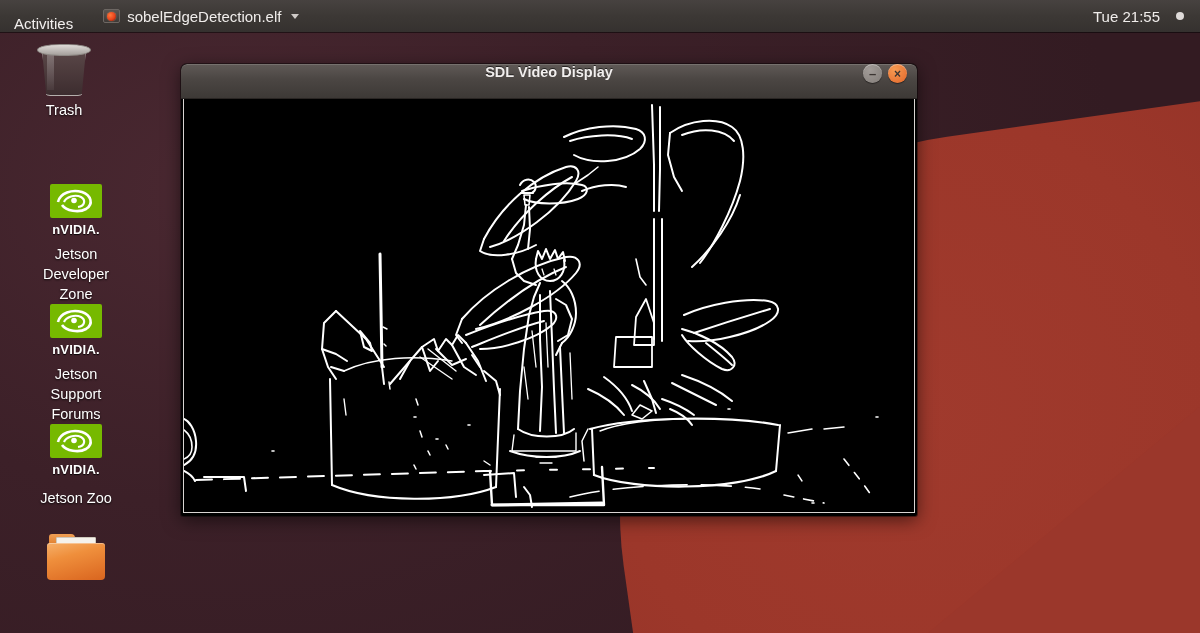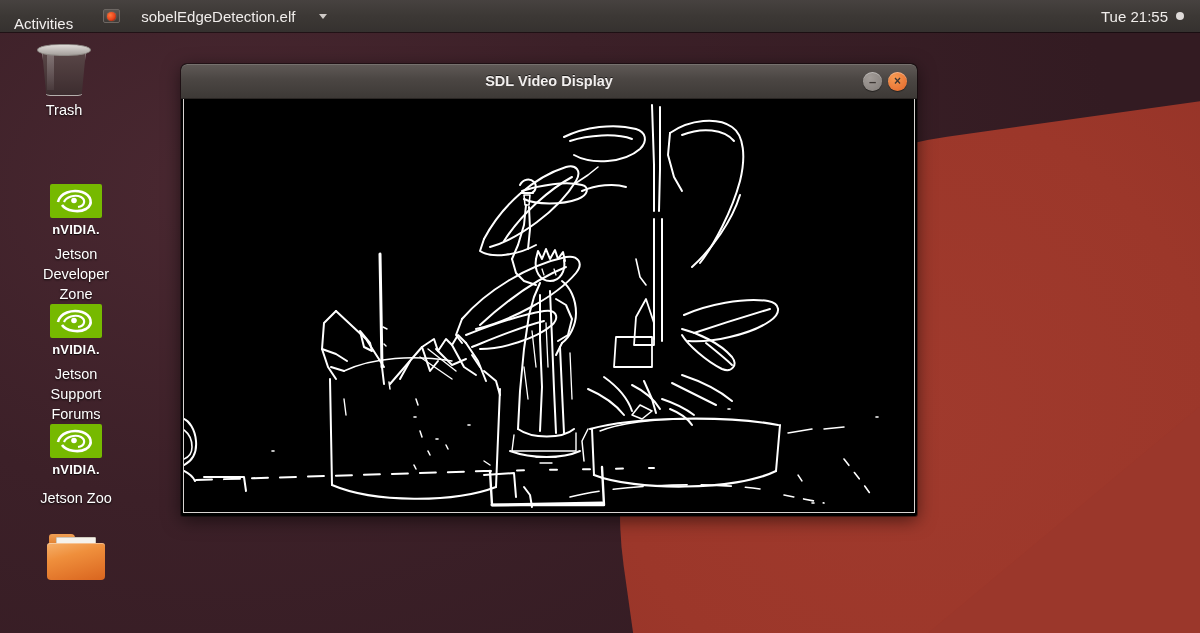--- a/index.html
+++ b/index.html
@@ -49,41 +49,41 @@
     display:flex; align-items:center;
     color:#e8e4e2; font-size:15px;
     z-index:50;
     box-shadow:0 1px 0 rgba(0,0,0,.5);
   }
   #activities{
     padding:0 14px 0 14px; height:32px; display:flex; align-items:flex-end;
     font-size:15px; color:#f2efee; cursor:pointer;
   }
   #appmenu{
-    display:flex; align-items:center; gap:21px; height:32px; padding:0 8px;
+    display:flex; align-items:center; gap:7px; height:32px; padding:0 8px;
     cursor:pointer; margin-left:8px;
   }
   .app-icon{
     width:17px; height:14px; border-radius:2px;
     background:linear-gradient(180deg,#5b5551,#3e3936);
     border:1px solid #6d6763;
     display:flex; align-items:center; justify-content:center;
   }
   .app-icon .emblem{
     width:9px; height:9px; border-radius:50%;
     background:radial-gradient(circle at 35% 35%, #ff7a3d 0%, #e8431c 55%, #7a1406 100%);
     box-shadow:0 0 1px #ffb787;
   }
   #appname{ font-size:15px; color:#f0edeb; }
   .caret{
     width:0;height:0;border-left:4.5px solid transparent;border-right:4.5px solid transparent;
     border-top:5px solid #cfcac7; margin-left:3px;
   }
   #clockwrap{
-    margin-left:auto; display:flex; align-items:center; gap:8px;
+    margin-left:auto; display:flex; align-items:center; gap:16px;
     padding-right:16px; font-size:15px; color:#f0edeb; cursor:pointer;
   }
   #clockdot{ width:8px;height:8px;border-radius:50%;background:#dedad8; }
 
   
   .dicon{
     position:absolute; width:110px; text-align:center; cursor:pointer;
     color:#ffffff; font-size:14.5px; line-height:20px;
     text-shadow:0 1px 2px rgba(0,0,0,.85);
   }
@@ -147,21 +147,21 @@
     border-radius:6px 6px 2px 2px;
     box-shadow:0 4px 18px rgba(0,0,0,.55), 0 0 0 1px rgba(0,0,0,.4);
     z-index:20;
     background:#000;
     overflow:hidden;
   }
   #titlebar{
     height:35px; width:100%;
     background:linear-gradient(180deg,#605a57 0%, #4b4643 45%, #3d3936 100%);
     border-radius:6px 6px 0 0;
-    display:flex; align-items:center; position:relative;
+    display:flex; position:relative;
     border-bottom:1px solid #2a2624;
     box-shadow:inset 0 1px 0 rgba(255,255,255,.14);
   }
   #wintitle{
     position:absolute; left:0; right:0; text-align:center;
     font-size:14.5px; font-weight:bold; color:#f2efee;
     text-shadow:0 -1px 0 rgba(0,0,0,.6);
     pointer-events:none;
   }
   #winbtns{ margin-left:auto; display:flex; gap:6px; padding-right:10px; z-index:2;}

